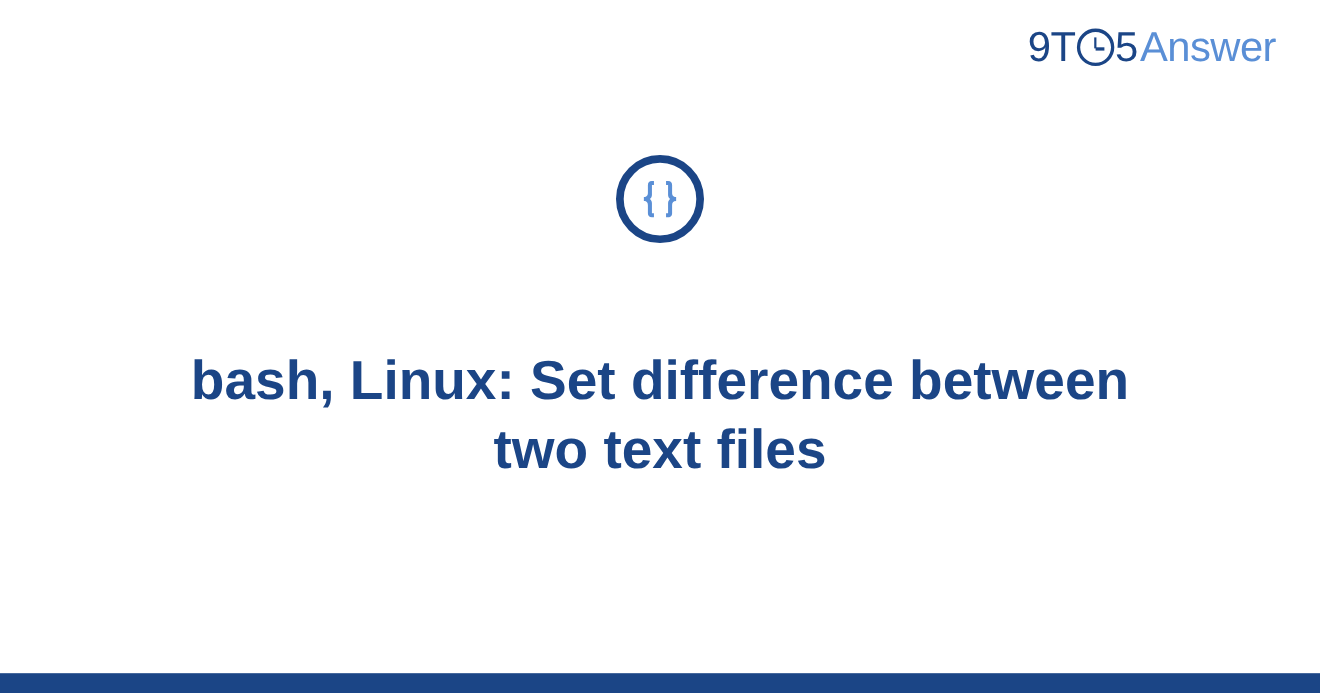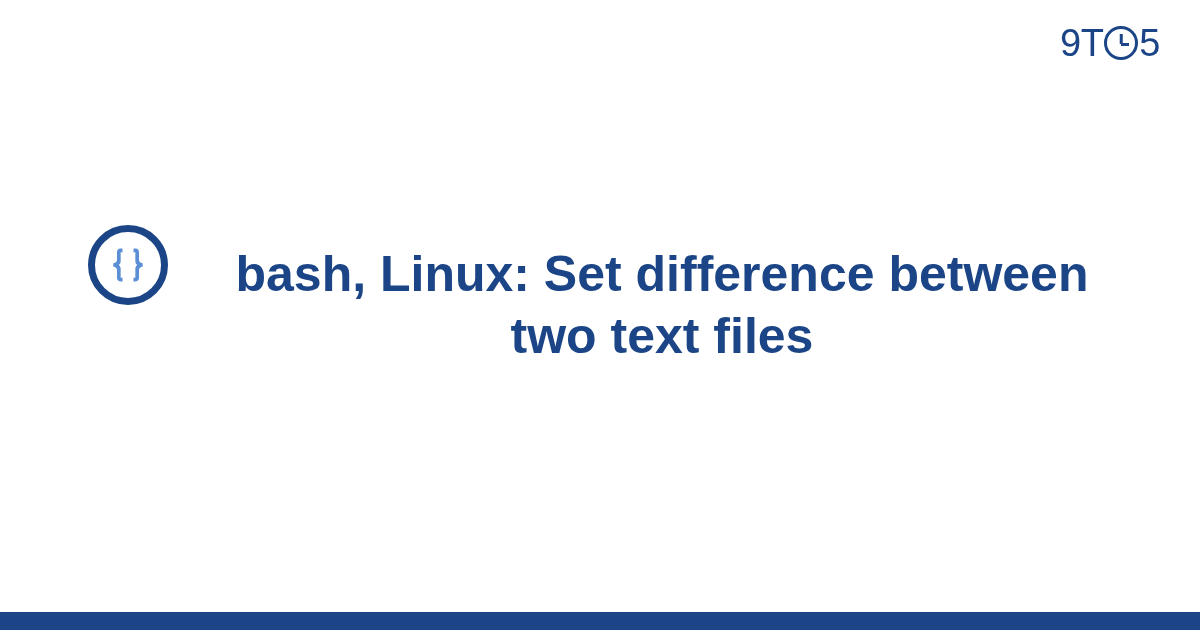--- a/index.html
+++ b/index.html
@@ -59,21 +59,21 @@
     }
     .logo-5 { color: #1b4586; font-weight: 500; }
     .logo-answer { color: #5a8fd6; font-weight: 400; margin-left: 2px; }
     .content {
       position: absolute;
       top: 0;
       left: 0;
       width: 100%;
       height: 100%;
       display: flex;
-      flex-direction: row;
+      flex-direction: column;
       align-items: center;
       justify-content: center;
       padding-bottom: 20px;
       gap: 44px;
     }
     .category-icon {
       width: 80px;
       height: 80px;
       border: 7px solid #1b4586;
       border-radius: 50%;
@@ -104,20 +104,21 @@
       background: #1b4586;
     }
   </style>
 </head>
 <body>
 
 <div class="header">
   <span class="logo-9t">9T</span>
   <span class="logo-clock"></span>
   <span class="logo-5">5</span>
+  <span class="logo-answer">Answer</span>
 </div>
 
 <div class="content">
   <div class="category-icon">
     <svg viewBox="0 0 24 24" fill="none">
       <path d="M8 3C6.5 3 6 4 6 5V9C6 10 5.5 11 4 11V13C5.5 13 6 14 6 15V19C6 20 6.5 21 8 21H9V19H8V14C8 13 7.5 12.5 7 12C7.5 11.5 8 11 8 10V5H9V3H8Z" fill="#5a8fd6"></path>
       <path d="M16 3C17.5 3 18 4 18 5V9C18 10 18.5 11 20 11V13C18.5 13 18 14 18 15V19C18 20 17.5 21 16 21H15V19H16V14C16 13 16.5 12.5 17 12C16.5 11.5 16 11 16 10V5H15V3H16Z" fill="#5a8fd6"></path>
     </svg>
   </div>
   <h1 class="title">bash, Linux: Set difference between two text files</h1>

